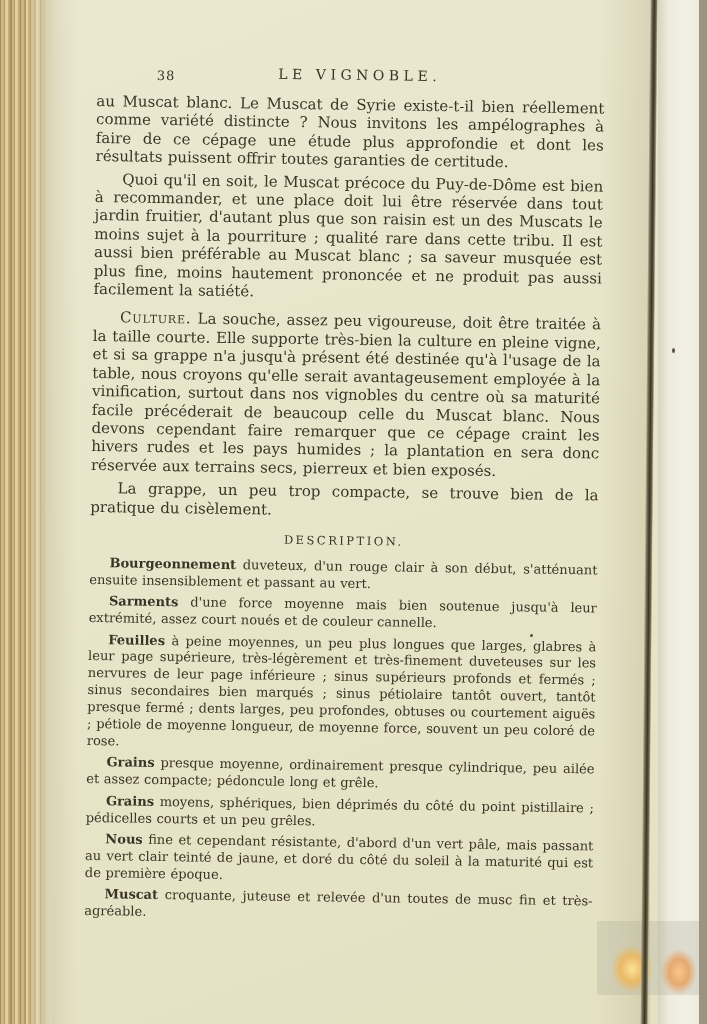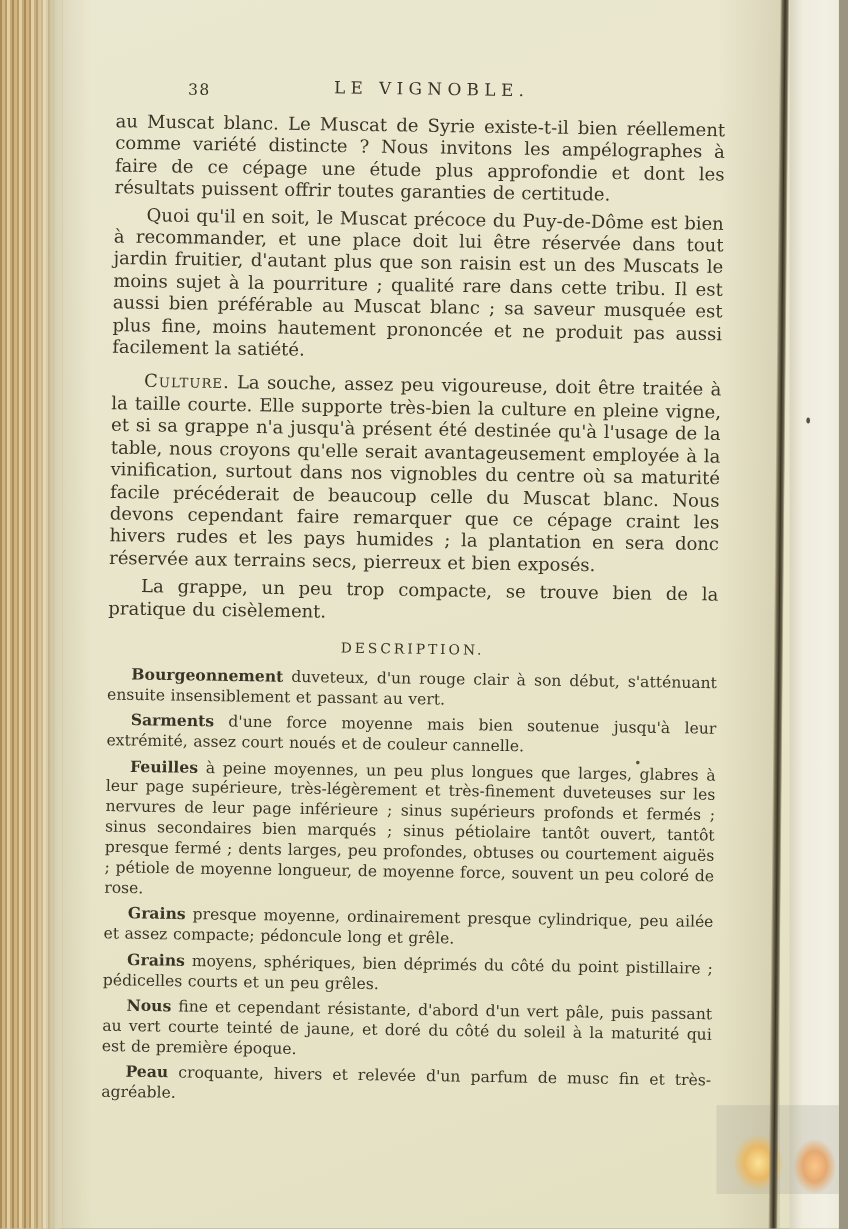--- a/index.html
+++ b/index.html
@@ -104,16 +104,16 @@
     <p class="para small-gap"><span class="sc">Culture.</span> <span>La souche, assez peu vigoureuse, doit être traitée à la taille courte. Elle supporte très-bien la culture en pleine vigne, et si sa grappe n'a jusqu'à présent été destinée qu'à l'usage de la table, nous croyons qu'elle serait avantageusement employée à la vinification, surtout dans nos vignobles du centre où sa maturité facile précéderait de beaucoup celle du Muscat blanc. Nous devons cependant faire remarquer que ce cépage craint les hivers rudes et les pays humides ; la plantation en sera donc réservée aux terrains secs, pierreux et bien exposés.</span></p>
     <p class="para">La grappe, un peu trop compacte, se trouve bien de la pratique du cisèlement.</p>
 
     <h3 class="desc-head">DESCRIPTION.</h3>
 
     <p class="entry"><b class="term">Bourgeonnement</b> <span>duveteux, d'un rouge clair à son début, s'atténuant ensuite insensiblement et passant au vert.</span></p>
     <p class="entry"><b class="term">Sarments</b> <span>d'une force moyenne mais bien soutenue jusqu'à leur extrémité, assez court noués et de couleur cannelle.</span></p>
     <p class="entry"><b class="term">Feuilles</b> <span>à peine moyennes, un peu plus longues que larges, glabres à leur page supérieure, très-légèrement et très-finement duveteuses sur les nervures de leur page inférieure ; sinus supérieurs profonds et fermés ; sinus secondaires bien marqués ; sinus pétiolaire tantôt ouvert, tantôt presque fermé ; dents larges, peu profondes, obtuses ou courtement aiguës ; pétiole de moyenne longueur, de moyenne force, souvent un peu coloré de rose.</span></p>
     <p class="entry"><b class="term">Grains</b> <span>presque moyenne, ordinairement presque cylindrique, peu ailée et assez compacte; pédoncule long et grêle.</span></p>
     <p class="entry"><b class="term">Grains</b> <span>moyens, sphériques, bien déprimés du côté du point pistillaire ; pédicelles courts et un peu grêles.</span></p>
-    <p class="entry"><b class="term">Nous</b> <span>fine et cependant résistante, d'abord d'un vert pâle, puis passant au vert courte teinté de jaune, et doré du côté du soleil à la maturité qui est de première époque.</span></p>
-    <p class="entry"><b class="term">Peau</b> <span>croquante, hivers et relevée d'un parfum de musc fin et très-agréable.</span></p>
+    <p class="entry"><b class="term">Nous</b> <span>fine et cependant résistante, d'abord d'un vert pâle, mais passant au vert clair teinté de jaune, et doré du côté du soleil à la maturité qui est de première époque.</span></p>
+    <p class="entry"><b class="term">Muscat</b> <span>croquante, juteuse et relevée d'un toutes de musc fin et très-agréable.</span></p>
   </div>
 </div>
 
 </body></html>

